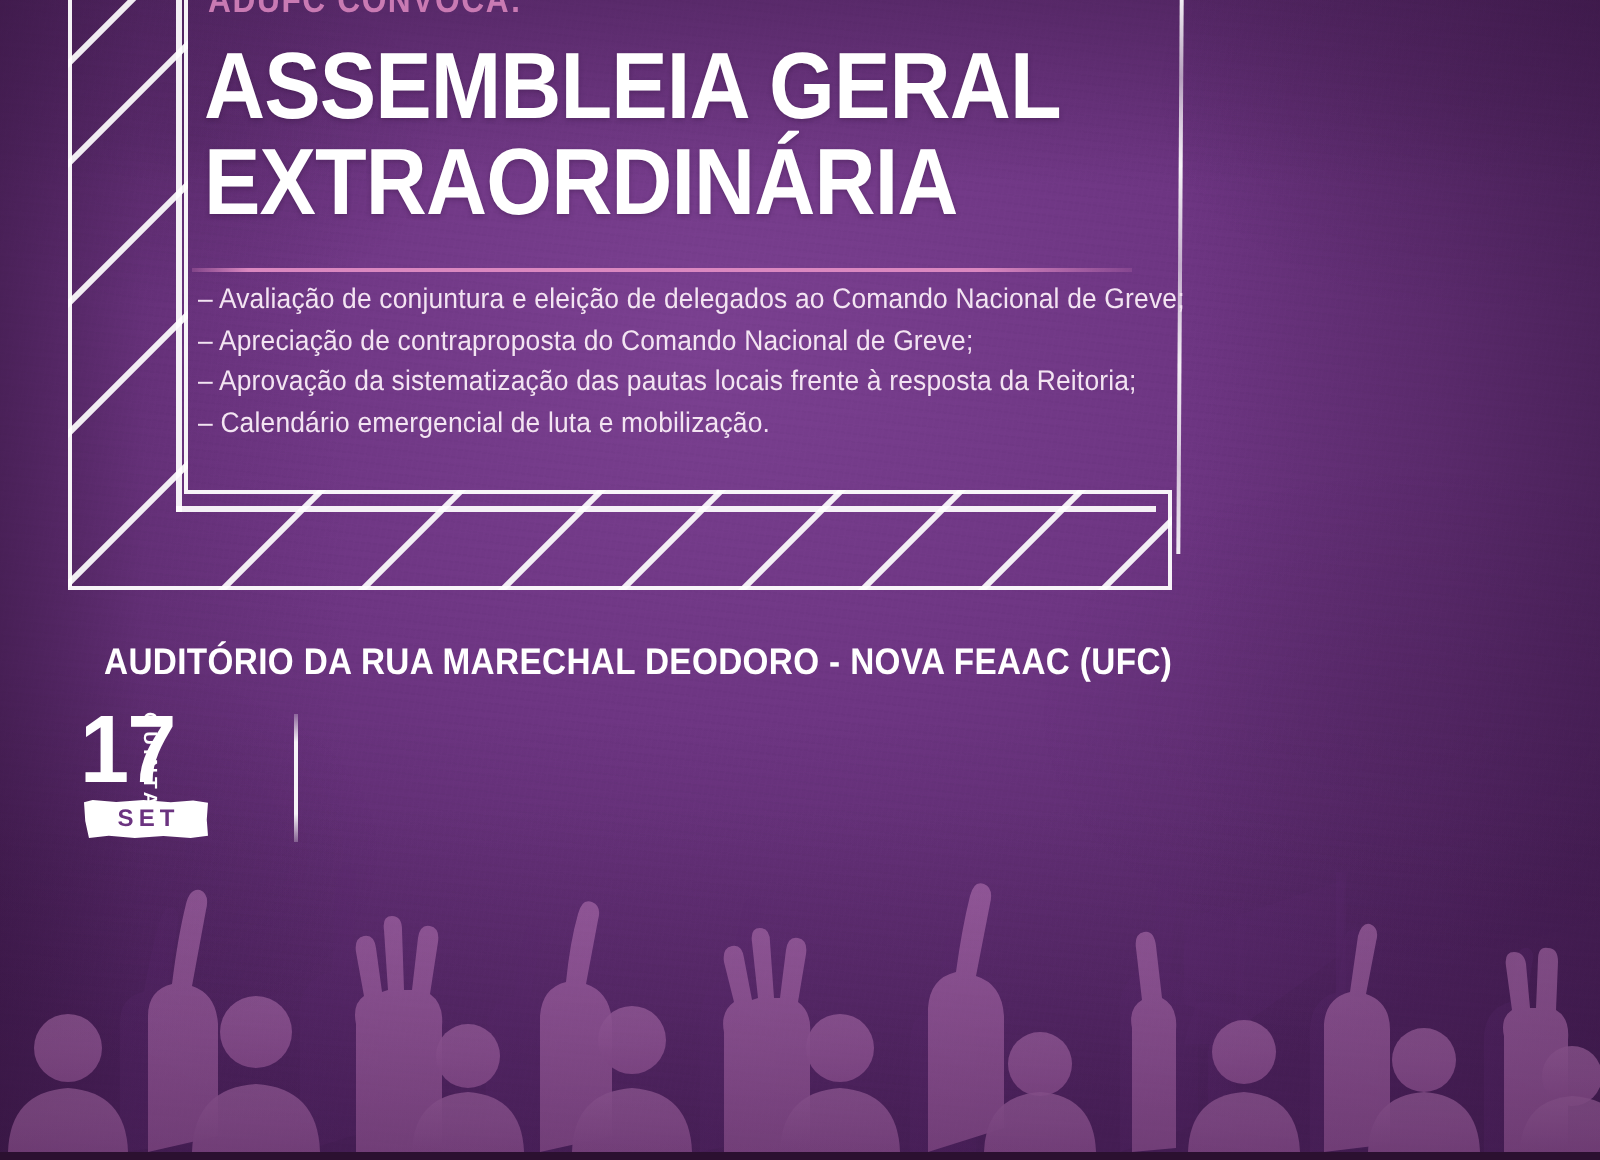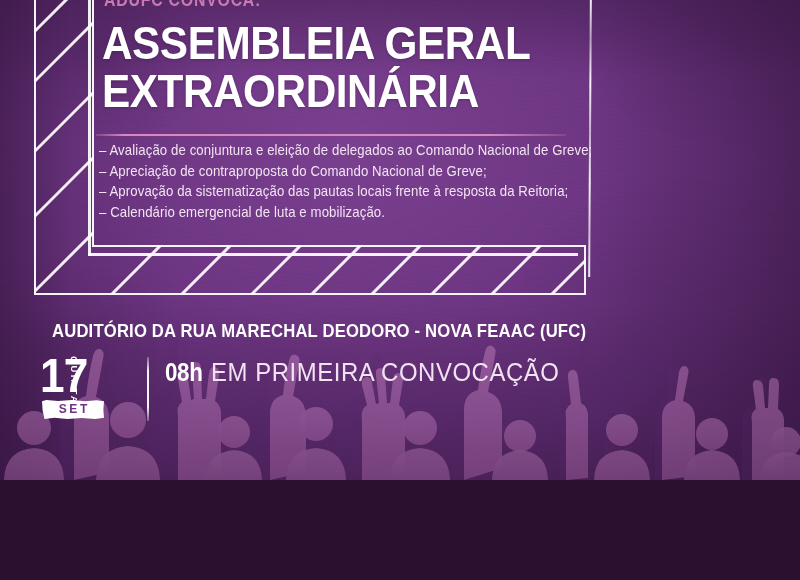--- a/index.html
+++ b/index.html
@@ -6,21 +6,21 @@
   html, body {
     margin: 0;
     padding: 0;
     background: #2b1030;
   }
   * { box-sizing: border-box; }
 
   .poster {
     position: relative;
     width: 800px;
-    height: 480px;
+    height: 576px;
     overflow: hidden;
     font-family: "Liberation Sans", sans-serif;
     background: #701a75;
   }
 
   
   .bg-base {
     position: absolute;
     inset: 0;
     background:
@@ -433,19 +433,15 @@
   <div class="date-block">
     <div class="date-day">17</div>
     <div class="date-month-box">
       <div class="date-month">SET</div>
     </div>
   </div>
   <div class="date-weekday">QUINTA</div>
   <div class="date-sep"></div>
 
   <div class="times">
-    <div class="time-row">
-      <span class="time-hour">08h</span>
-      <span class="time-text">EM PRIMEIRA CONVOCAÇÃO</span>
-    </div>
   </div>
 
 </div>
 
 </body></html>

